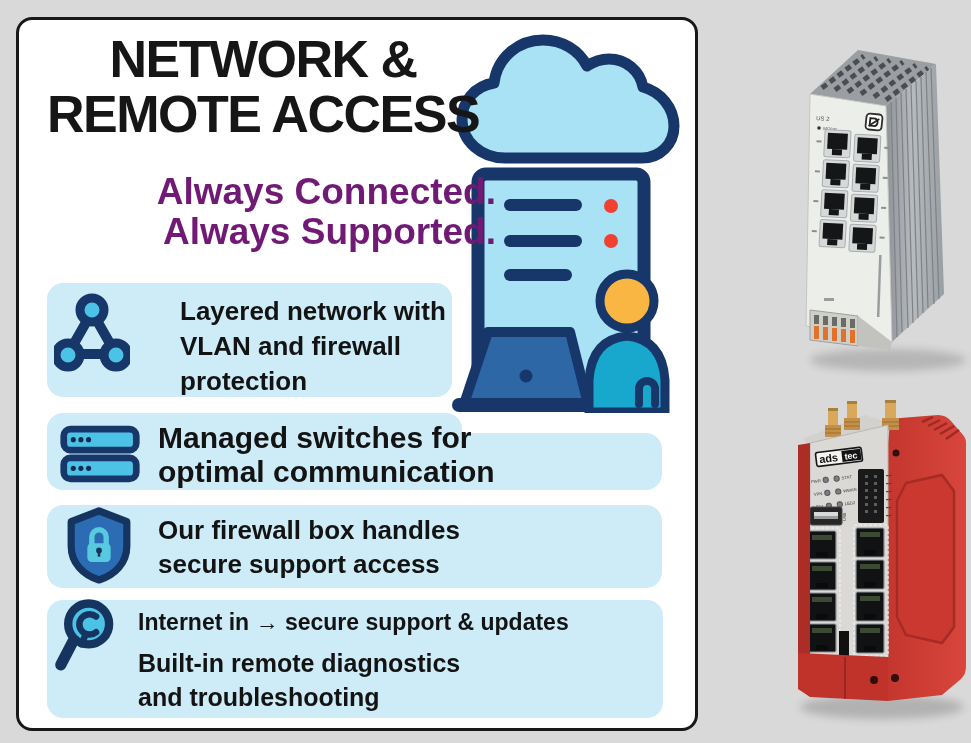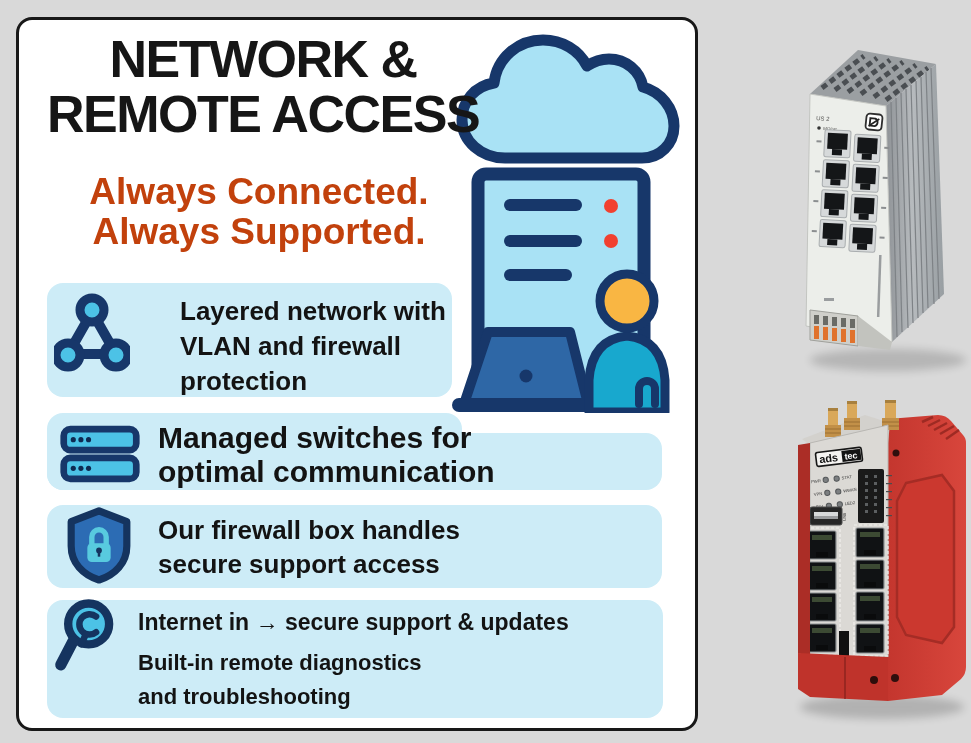--- a/index.html
+++ b/index.html
@@ -6,38 +6,38 @@
   body{font-family:"Liberation Sans",sans-serif;background:#d9d9d9;}
   #stage{position:relative;width:971px;height:743px;background:#d9d9d9;overflow:hidden;}
   .abs{position:absolute;}
 
   
   .card{left:16px;top:17px;width:676px;height:708px;background:#ffffff;
         border:3px solid #181818;border-radius:16px;}
 
   .title{left:22px;top:32px;width:482px;text-align:center;z-index:5;
          font-size:52px;line-height:55px;font-weight:800;letter-spacing:-1.5px;color:#161616;}
-  .subtitle{left:22px;top:172px;width:474px;text-align:center;z-index:5;
-            font-size:37px;line-height:40px;font-weight:700;color:#c2410c;}
+  .subtitle{left:22px;top:172px;width:474px;text-align:right;z-index:5;
+            font-size:37px;line-height:40px;font-weight:700;color:#701a75;}
 
   .illus{left:448px;top:28px;z-index:4;}
 
   .fbox{background:#cdecf7;border-radius:16px;z-index:1;}
   .fb1{left:47px;top:283px;width:405px;height:114px;}
   .fb2a{left:47px;top:413px;width:415px;height:77px;}
   .fb2b{left:47px;top:433px;width:615px;height:57px;}
   .fb3{left:47px;top:505px;width:615px;height:83px;}
   .fb4{left:47px;top:600px;width:616px;height:118px;}
 
   .ftext{z-index:3;color:#131313;font-weight:700;}
   .t1{left:160px;top:294px;font-size:26px;line-height:35px;margin-left:20px;}
   .t2{left:158px;top:421px;font-size:30px;line-height:34px;}
   .t3{left:158px;top:513px;font-size:26px;line-height:34px;}
   .t4a{left:138px;top:608px;font-size:23px;line-height:28px;}
-  .t4b{left:138px;top:646px;font-size:22px;line-height:34px;}
+  .t4b{left:138px;top:646px;font-size:25px;line-height:34px;}
 
   .ficon{z-index:3;}
   .i1{left:54px;top:292px;}
   .i2{left:58px;top:424px;}
   .i3{left:64px;top:506px;}
   .i4{left:52px;top:596px;}
 
   .dev1{left:740px;top:30px;z-index:2;}
   .dev2{left:770px;top:395px;z-index:2;}
 </style>

